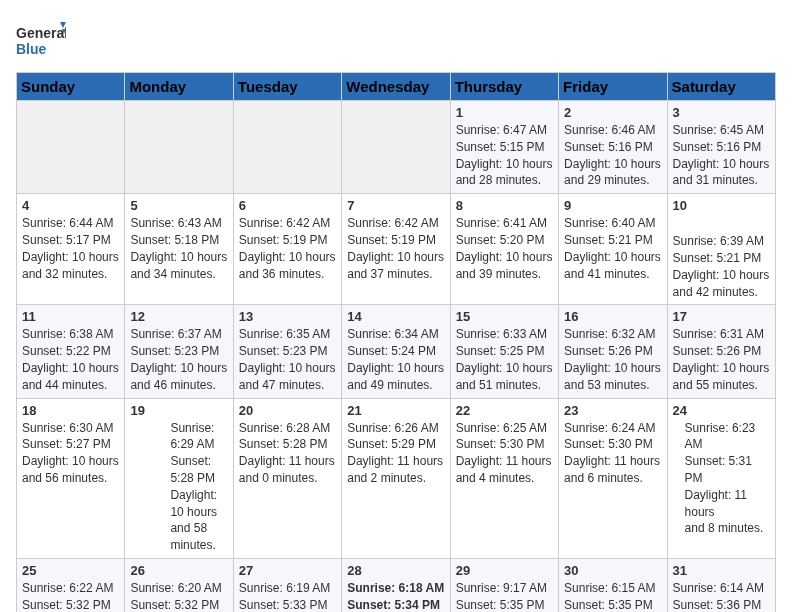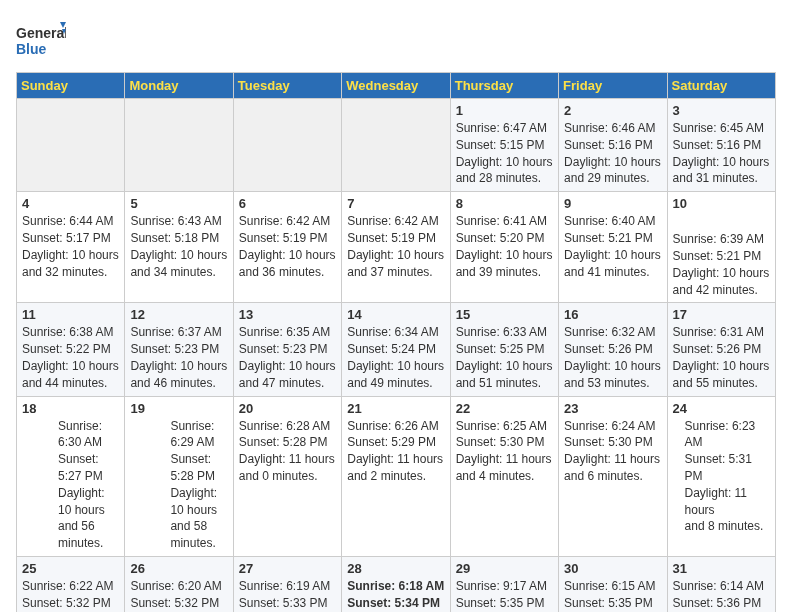--- a/index.html
+++ b/index.html
@@ -34,22 +34,22 @@
       font-size: 16px;
       color: #333;
     }
     .calendar {
       width: 100%;
       border-collapse: collapse;
       margin-top: 8px;
     }
     .calendar th {
       background: #2a6db5;
-      color: #fde047;
-      font-size: 13px;
+      color: #000000;
+      font-size: 15px;
       font-weight: bold;
       padding: 5px 4px;
       text-align: left;
       border: 1px solid #ccc;
     }
     .calendar td {
       border: 1px solid #ccc;
       vertical-align: top;
       padding: 4px 5px;
       width: calc(100% / 7);
@@ -239,21 +239,21 @@
           <span class="day-number">17</span>
           <div class="day-info" style="white-space: pre-line;">Sunrise: 6:31 AM
 Sunset: 5:26 PM
 Daylight: 10 hours
 and 55 minutes.</div>
         </td>
       </tr>
       <tr>
         <td>
           <span class="day-number">18</span>
-          <div class="day-info" style="white-space: pre-line; margin-left: 36px;">Sunrise: 6:30 AM
+          <div class="day-info" style="white-space: pre-line;">Sunrise: 6:30 AM
 Sunset: 5:27 PM
 Daylight: 10 hours
 and 56 minutes.</div>
         </td>
         <td>
           <span class="day-number">19</span>
           <div class="day-info" style="white-space: pre-line; margin-left: 40px;">Sunrise: 6:29 AM
 Sunset: 5:28 PM
 Daylight: 10 hours
 and 58 minutes.</div>

